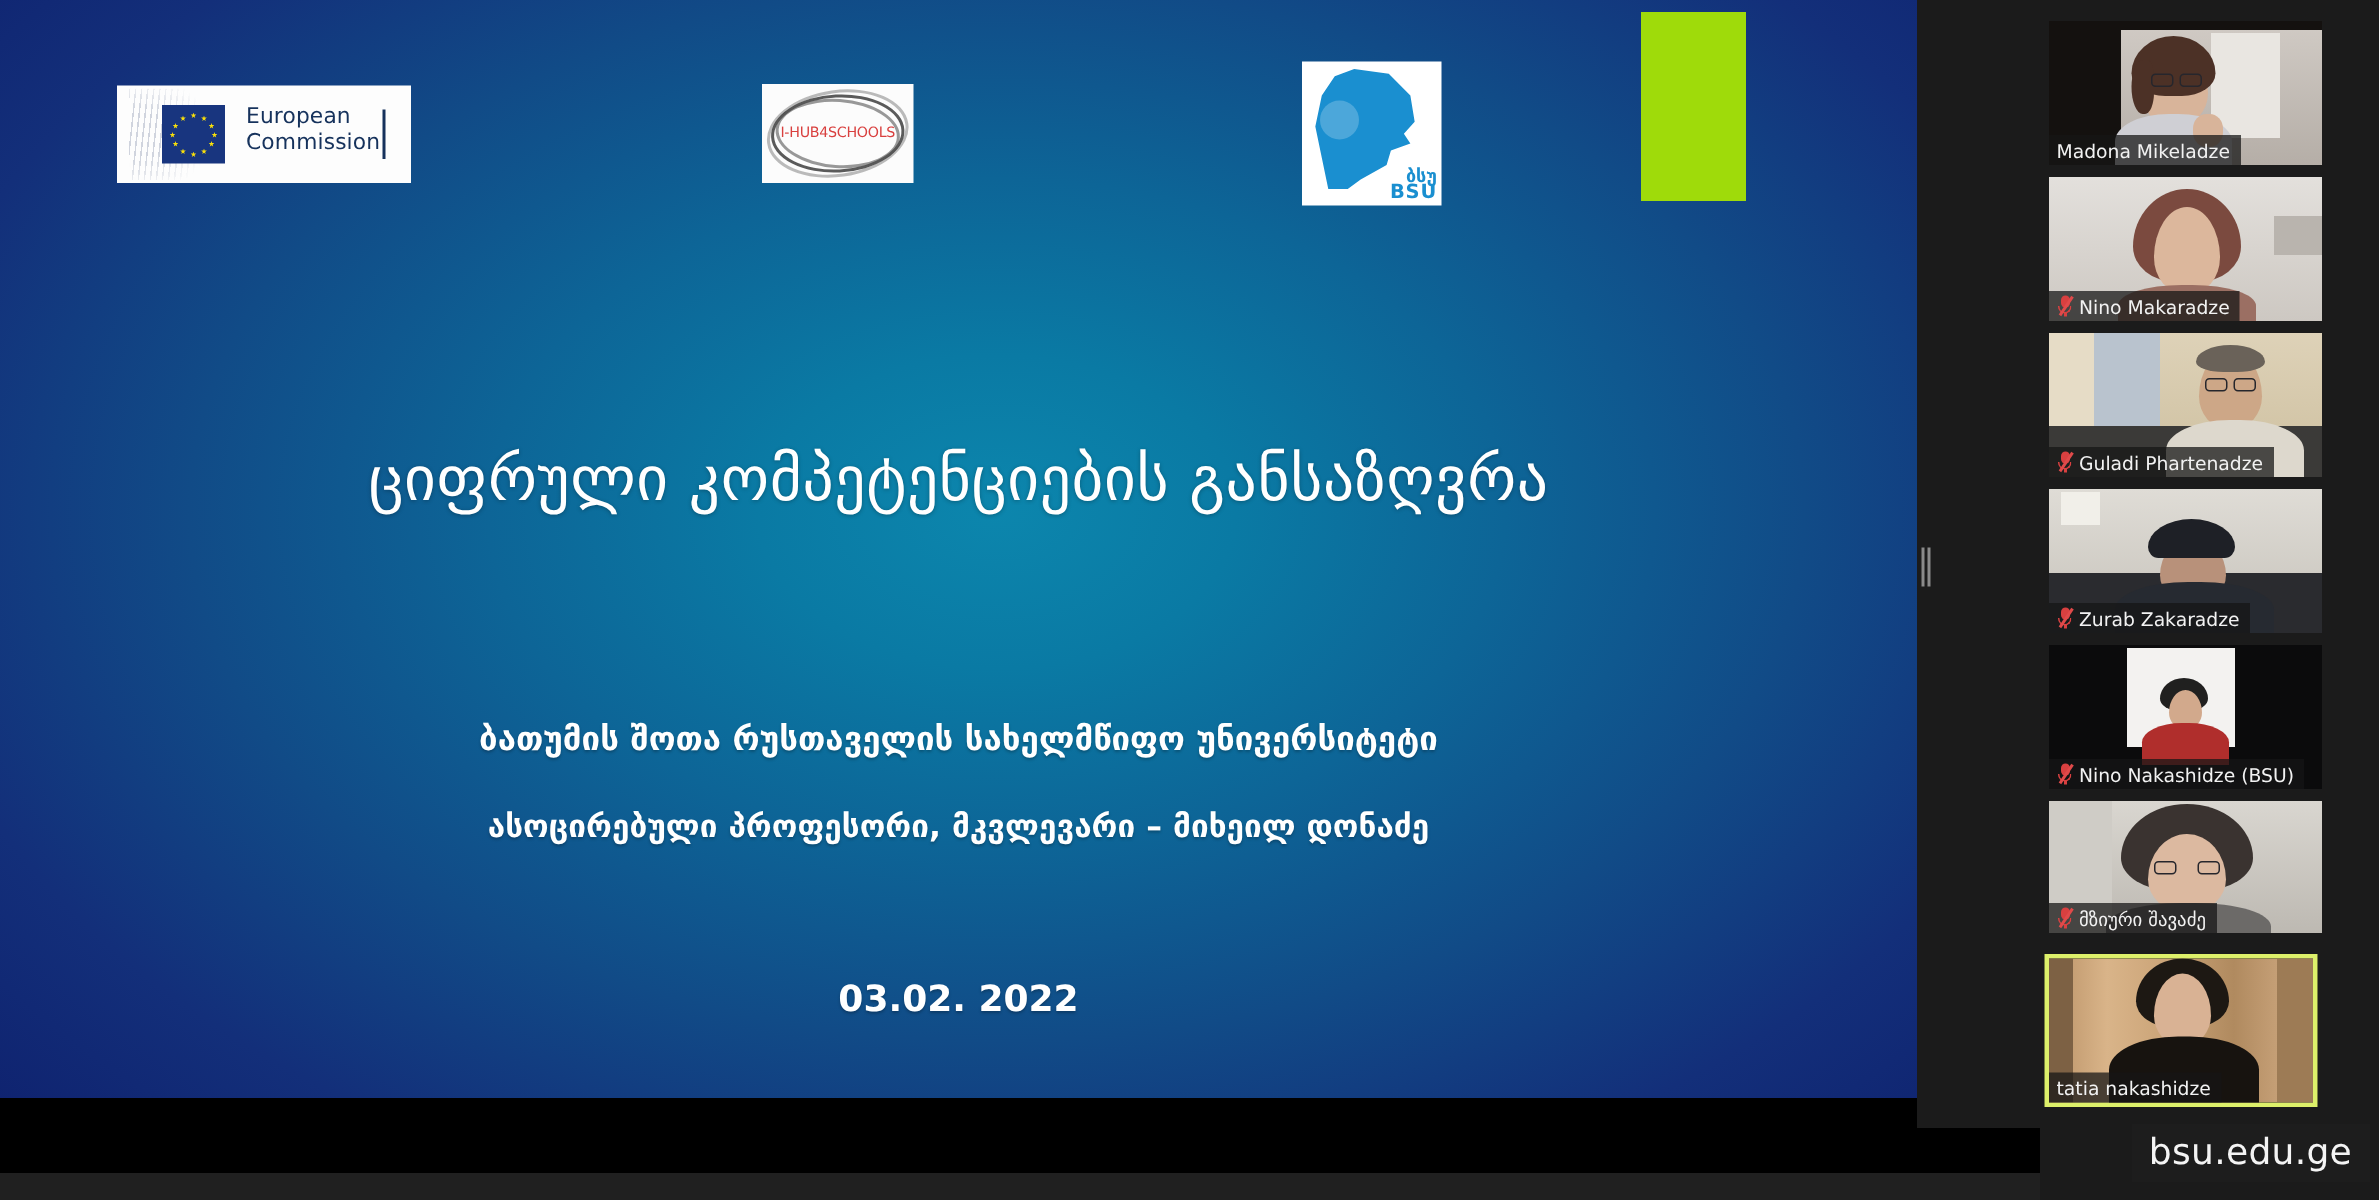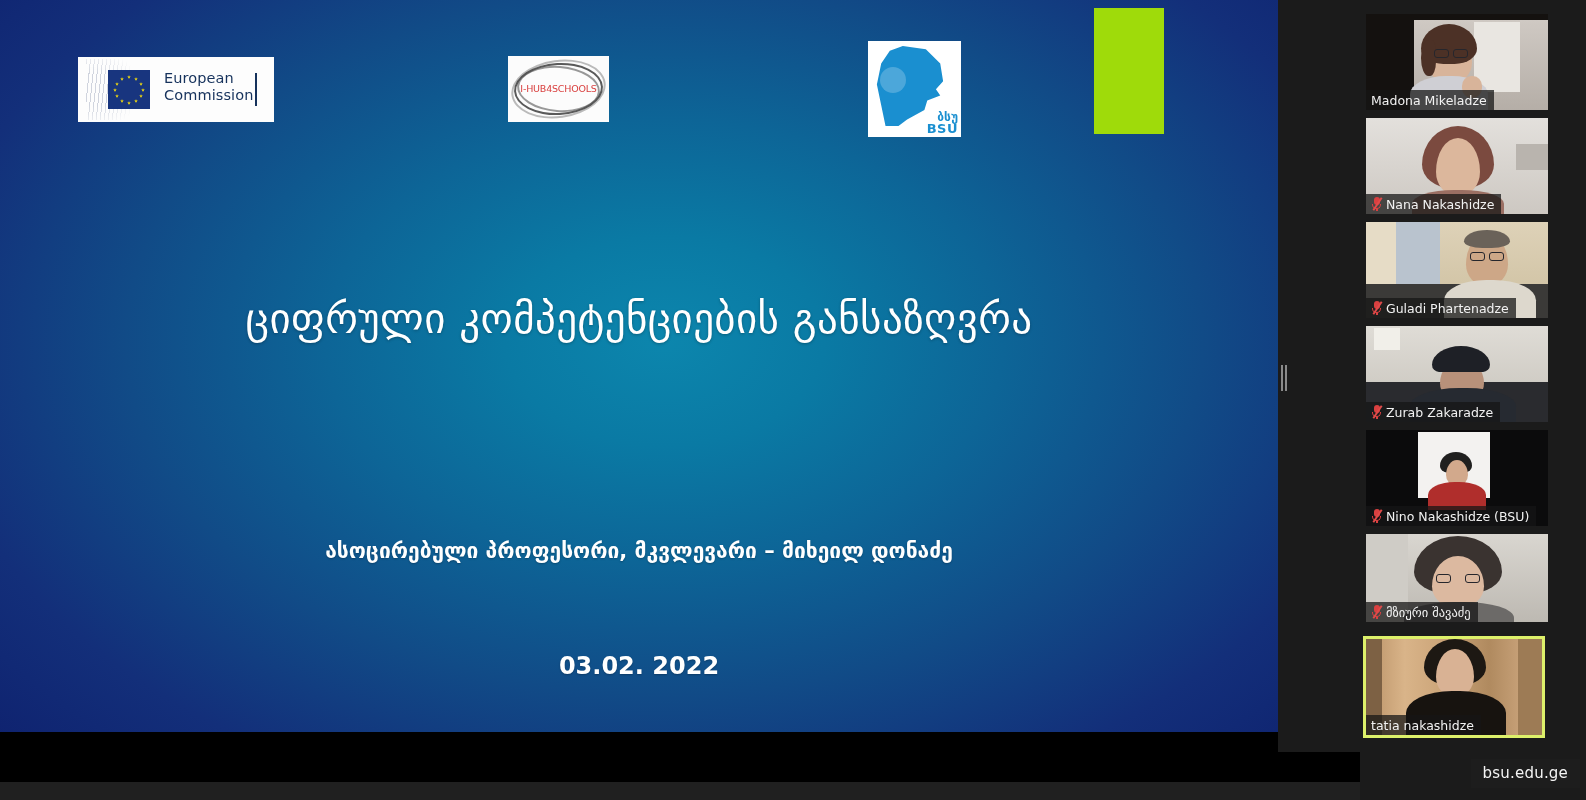--- a/index.html
+++ b/index.html
@@ -190,21 +190,21 @@
   }
   .mic-muted .slash {
     position: absolute; left: -1px; top: 6px; width: 15px; height: 2px;
     background: #e04a4a; transform: rotate(-56deg); transform-origin: center;
   }
 
   .watermark {
     position: absolute; right: 6px; bottom: 12px;
     padding: 5px 12px 6px;
     background: #1d1d1d;
-    color: #f4f4f4; font-size: 15px; letter-spacing: .2px;
+    color: #f4f4f4; font-size: 24px; letter-spacing: .2px;
   }
 
   .bottom-bar {
     position: absolute; left: 0; bottom: 0; width: 1360px; height: 18px;
     background: #202020;
   }
 </style>
 </head>
 <body>
 
@@ -250,20 +250,21 @@
         <div class="bsu-face"></div>
         <div class="bsu-label">
           <div class="bsu-ge">ბსუ</div>
           <div class="bsu-en">BSU</div>
         </div>
       </div>
 
       <div class="green-block"></div>
 
       <div class="slide-title">ციფრული კომპეტენციების განსაზღვრა</div>
+      <div class="slide-org">ბათუმის შოთა რუსთაველის სახელმწიფო უნივერსიტეტი</div>
       <div class="slide-authors">
         <div>ასოცირებული პროფესორი, მკვლევარი – მიხეილ დონაძე</div>
       </div>
       <div class="slide-date">03.02. 2022</div>
     </div>
   </div>
 
   <div class="splitter">
     <div class="split-grip">
       <i></i>
@@ -298,21 +299,21 @@
         <div class="person" style="left:70px;top:20px;width:44px;height:58px;background:#dcb79c"></div>
         <div class="torso" style="left:46px;top:72px;width:92px;height:30px;background:#9b6f63"></div>
       </div>
       <div class="namebar">
         <span class="mic-muted">
           <span class="body"></span>
             <span class="stand"></span>
             <span class="post"></span>
             <span class="slash"></span>
         </span>
-        <span>Nana Nakashidze</span>
+        <span>Nino Makaradze</span>
       </div>
     </div>
 
     <div class="tile" style="top:222px;height:96px">
       <div class="cam">
         <div class="wall" style="background:linear-gradient(180deg,#ded2b8,#cdbf9f)"></div>
         <div class="wall" style="left:0;top:0;width:30px;bottom:0;background:#e6dcc6"></div>
         <div class="wall" style="left:30px;top:0;width:44px;bottom:22px;background:#b9c3ce"></div>
         <div class="wall" style="left:0;top:62px;right:0;bottom:0;background:#3b3a38"></div>
         <div class="person" style="left:100px;top:12px;width:42px;height:52px;background:#cda787"></div>

